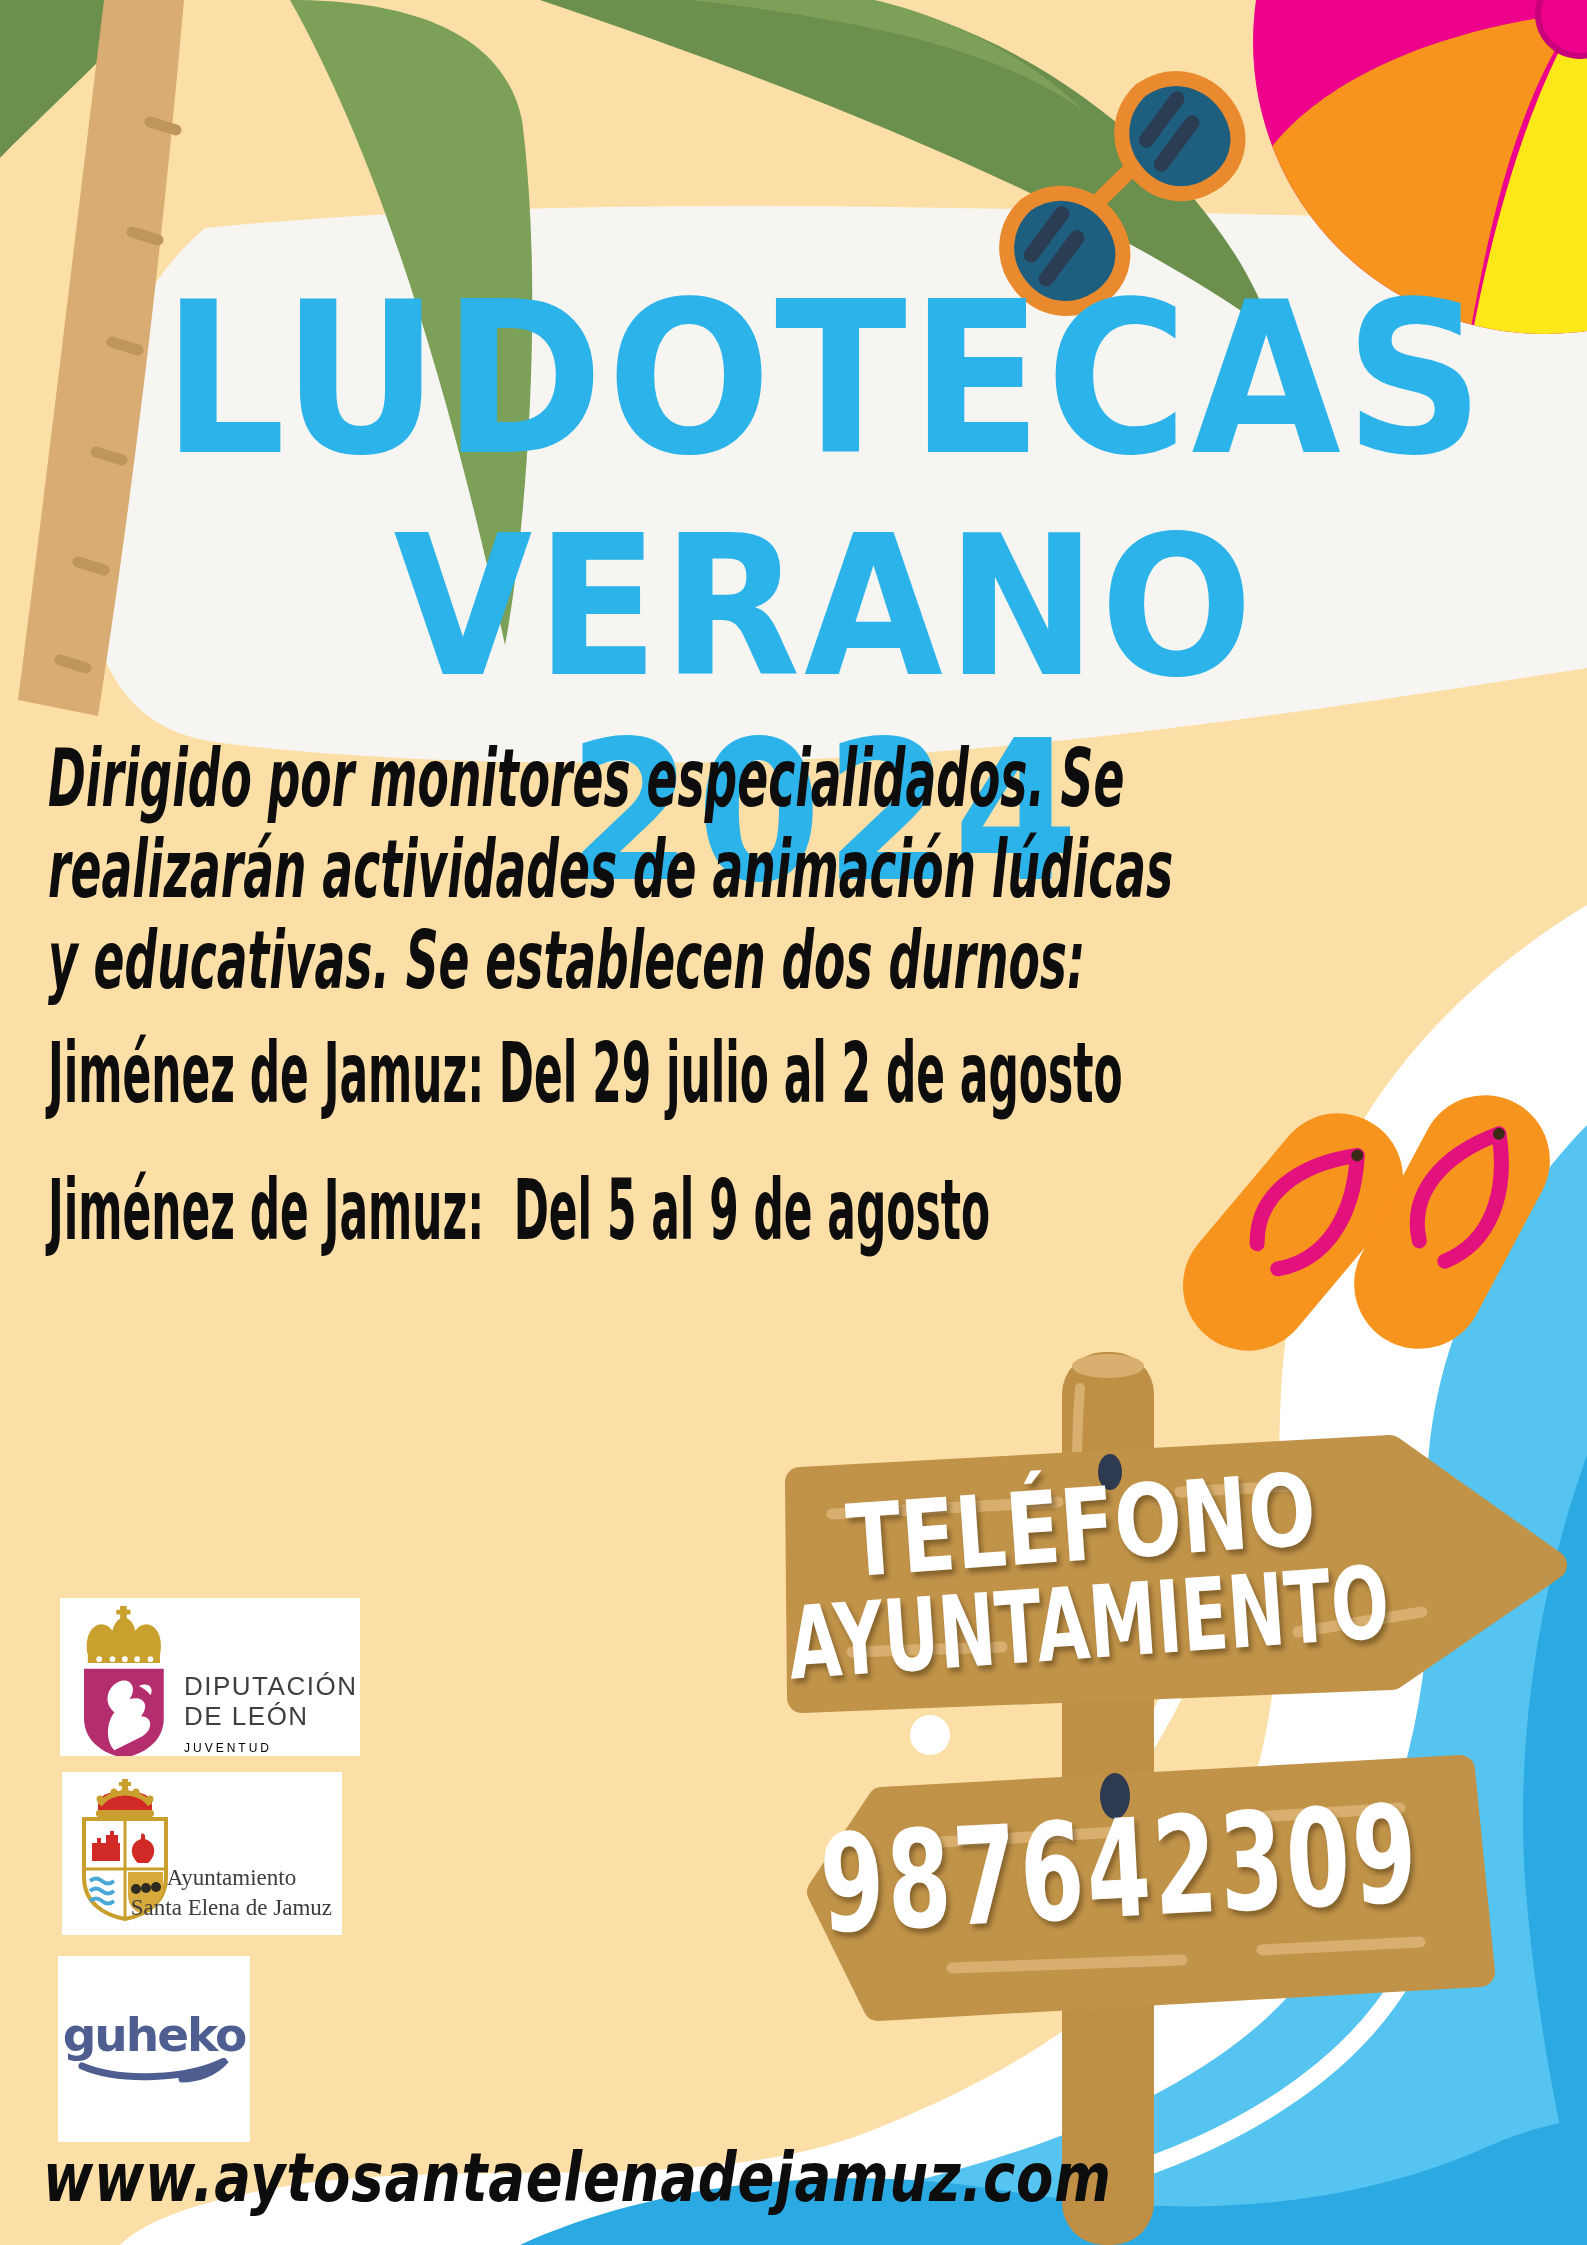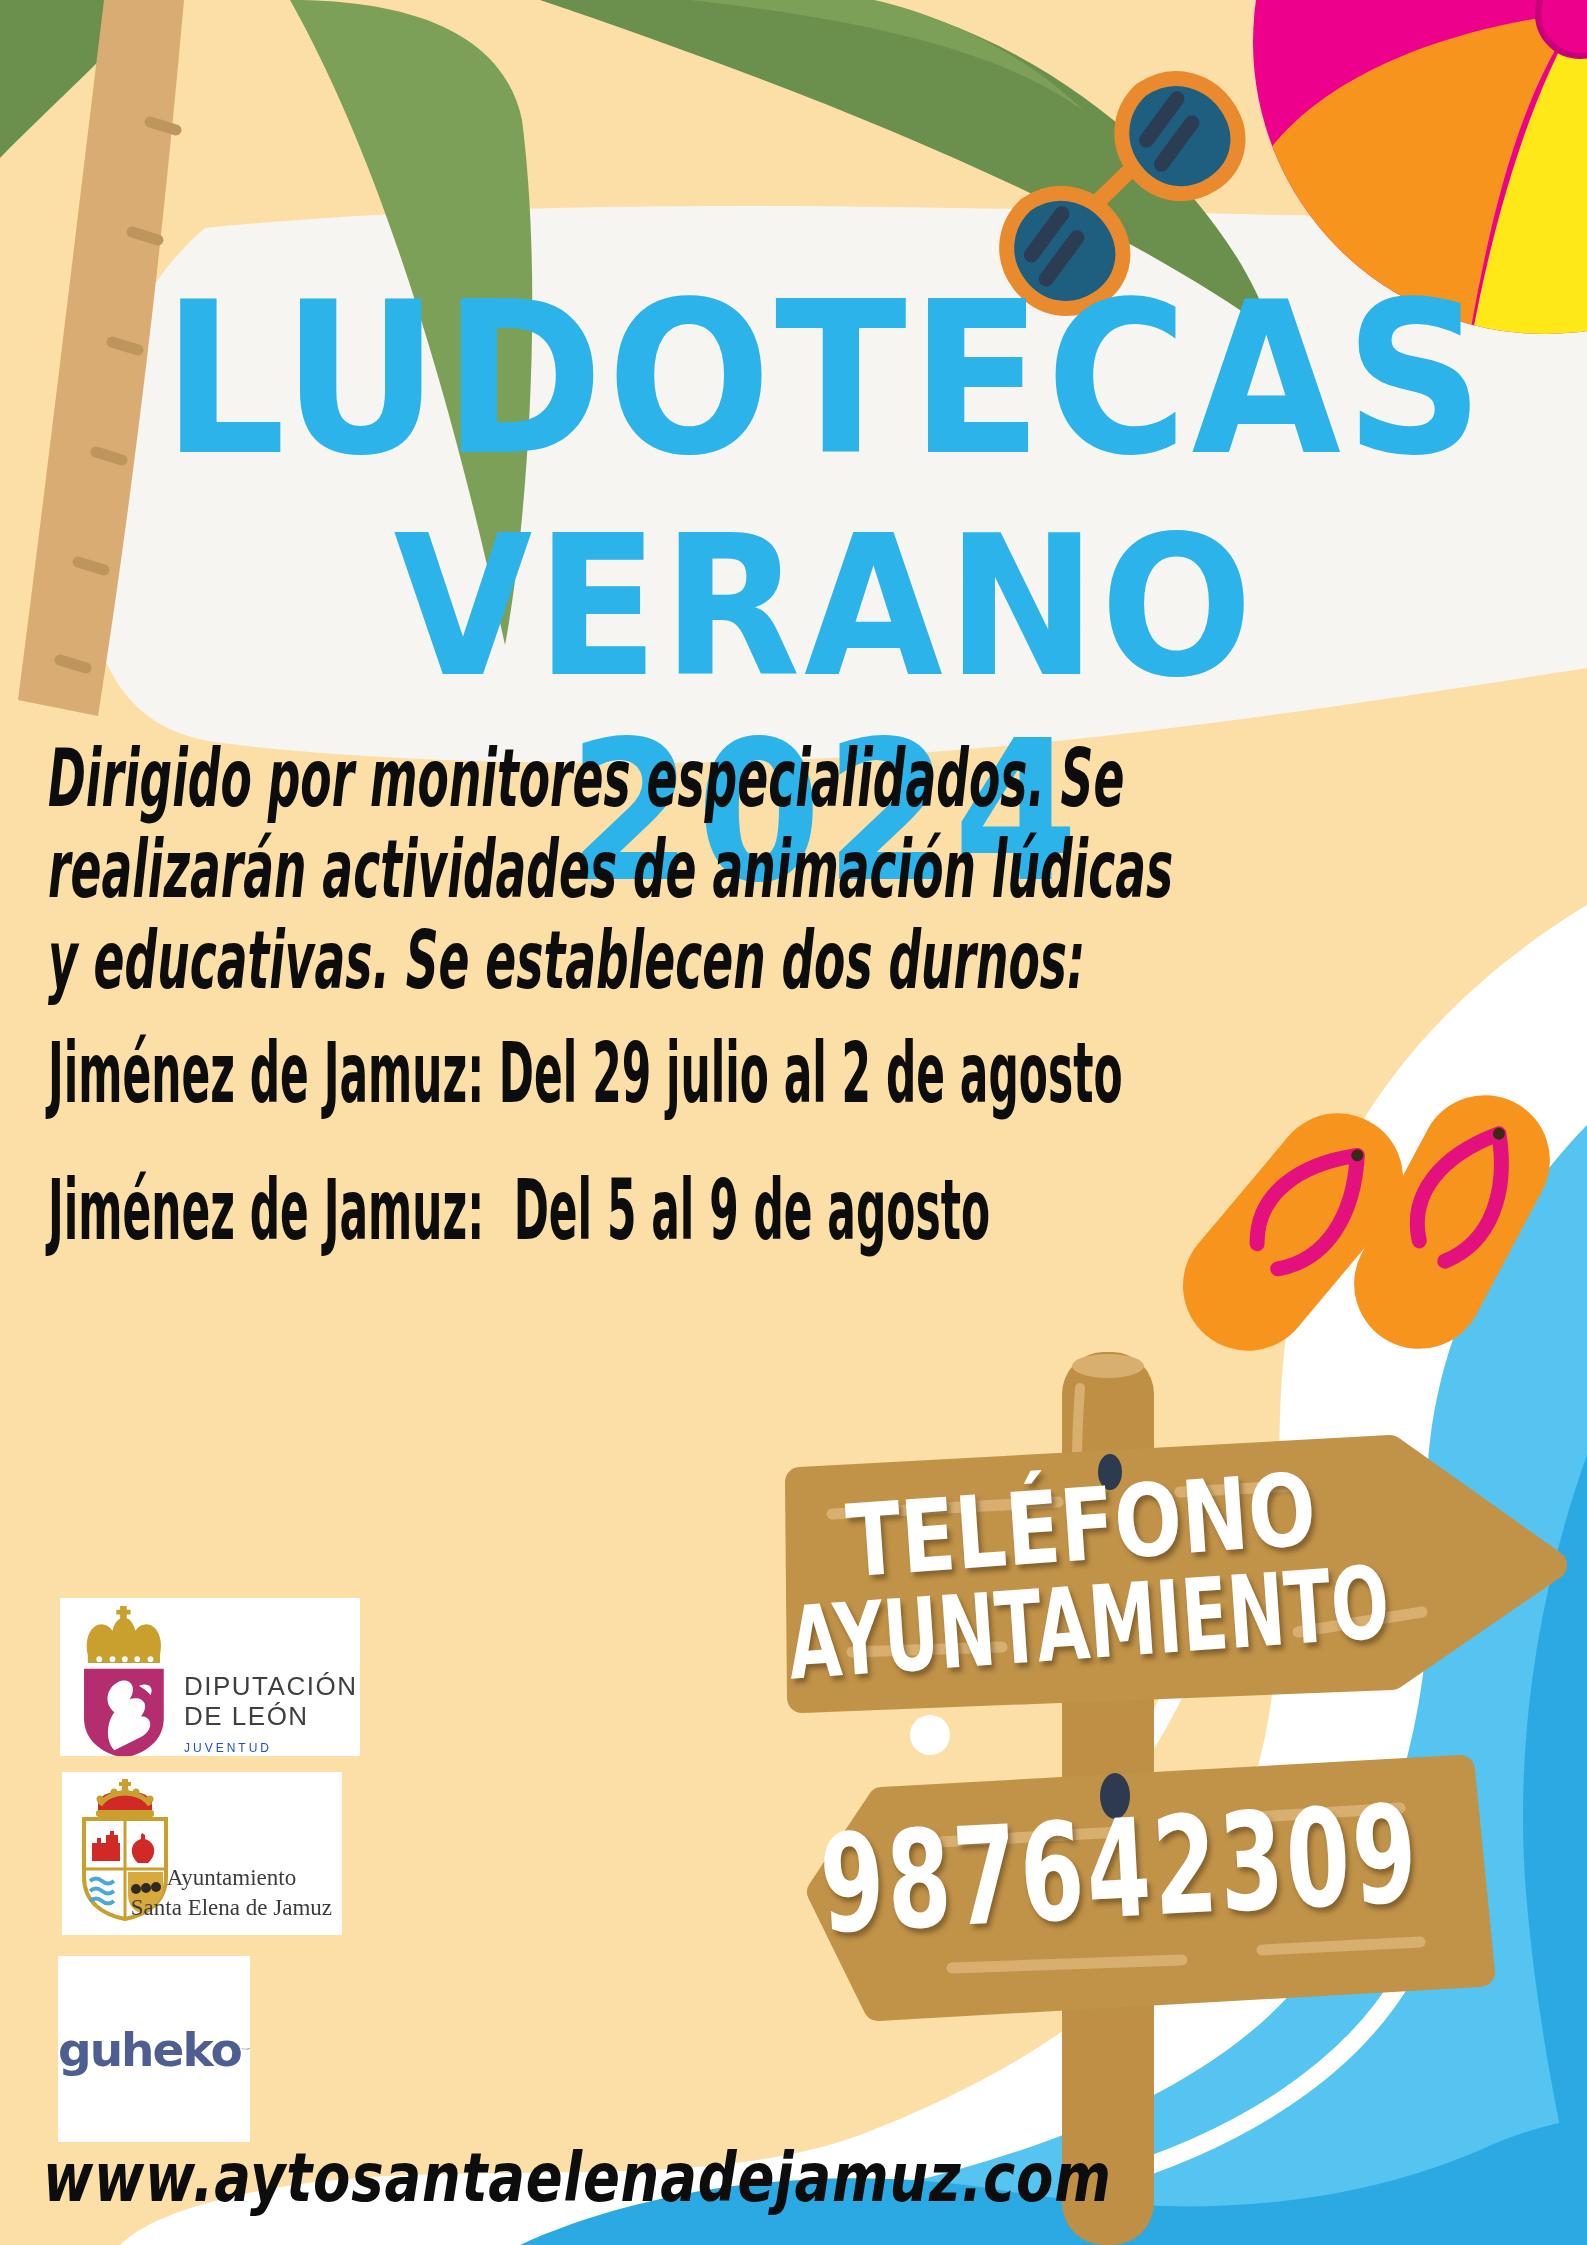--- a/index.html
+++ b/index.html
@@ -20,25 +20,25 @@
   .italicized{font-style:italic;}
   .just{text-align:justify;text-align-last:justify;}
   .sign-text{
     color:#FFFFFF;font-weight:bold;text-align:center;
     text-shadow:4px 5px 6px rgba(60,40,10,.45);
   }
   
   .logo-box{position:absolute;background:#FFFFFF;display:flex;align-items:center;}
   .dip-text{display:flex;flex-direction:column;line-height:1.15;color:#3F3F3E;}
   .dip-main{font-size:26px;letter-spacing:1.5px;font-family:"Liberation Sans",sans-serif;}
-  .dip-sub{font-size:12px;letter-spacing:3px;color:#1d4ed8;margin-top:10px;font-family:"Liberation Sans",sans-serif;}
+  .dip-sub{font-size:12px;letter-spacing:3px;color:#000000;margin-top:10px;font-family:"Liberation Sans",sans-serif;}
   .ayto-text{position:absolute;right:10px;bottom:12px;text-align:center;
     font-family:"Liberation Serif",serif;color:#3C3C3B;font-size:23px;line-height:1.3;}
   .guheko-wrap{position:absolute;left:58px;top:1956px;width:192px;height:186px;background:#fff;
-    display:flex;flex-direction:row;align-items:center;justify-content:center;}
+    display:flex;flex-direction:column;align-items:center;justify-content:center;}
   .guheko-word{color:#4E5E90;font-weight:bold;font-size:47px;letter-spacing:-2px;line-height:1;}
 </style>
 </head>
 <body>
 
 <div class="poster">
 
   <svg class="art" viewBox="0 0 1587 2245" aria-hidden="true">
 
     <rect x="0" y="0" width="1587" height="2245" fill="#FBDFA7"></rect>

